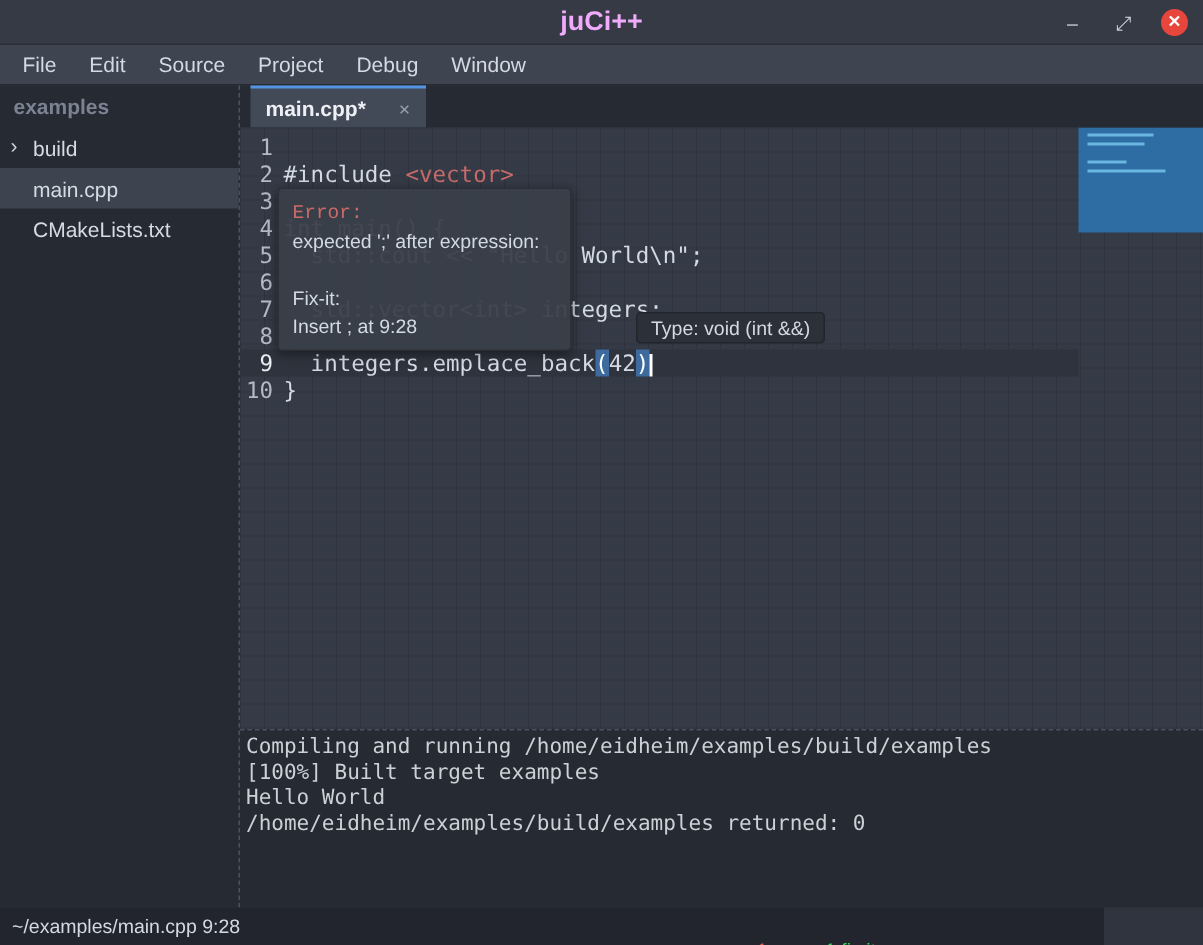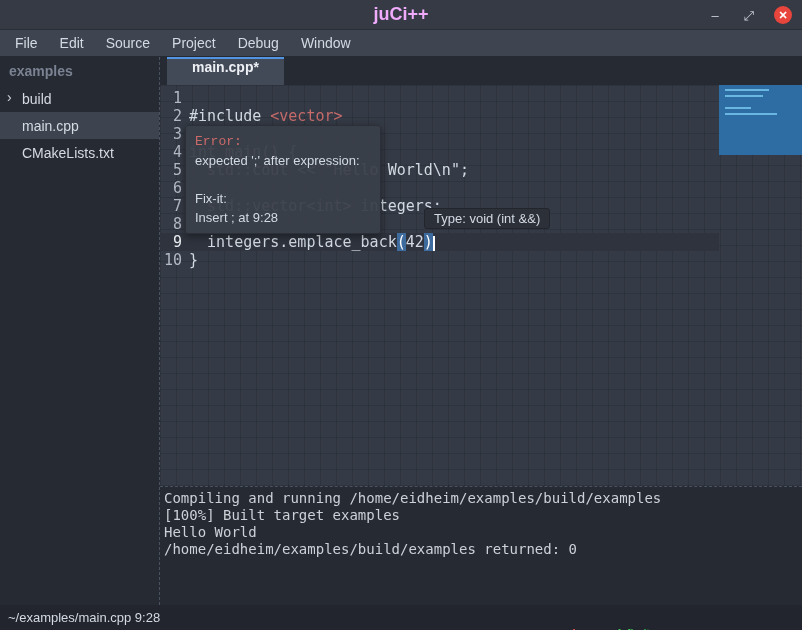--- a/index.html
+++ b/index.html
@@ -21,21 +21,21 @@
   
   .main{display:flex;height:548px;justify-content:flex-end;}
   .sidebar{width:160px;background:#262a33;border-right:1px dashed #4a5160;flex-shrink:0;}
   .sb-header{height:28px;display:flex;align-items:center;padding-left:9px;color:#7b8393;font-weight:600;font-size:14px;}
   .sb-item{height:27px;display:flex;align-items:center;padding-left:22px;color:#d5dbe2;font-size:14px;position:relative;}
   .sb-item .chev{position:absolute;left:7px;top:4px;color:#cfd4dc;font-size:14px;}
   .sb-item.selected{background:#3d4450;}
   .right-col{flex:1;display:flex;flex-direction:column;min-width:0;}
   
   .tabbar{height:28px;background:#262a33;display:flex;align-items:flex-end;}
-  .tab{margin-left:7px;height:28px;background:#434a57;border-top:2px solid #5294e2;display:flex;align-items:center;gap:22px;padding:0 25px;flex-direction:column;}
+  .tab{margin-left:7px;height:28px;background:#434a57;border-top:2px solid #5294e2;display:flex;align-items:center;gap:22px;padding:0 10px;}
   .tab .tab-label{color:#eceff3;font-weight:600;font-size:14px;}
   .tab .tab-close{color:#98a0ad;font-size:13px;}
   
   .editor{flex:1;position:relative;background:#353b46;overflow:hidden;
     background-image:linear-gradient(rgba(0,0,0,0.13) 1px, transparent 1px),linear-gradient(90deg, rgba(0,0,0,0.13) 1px, transparent 1px);
     background-size:16px 16px;}
   .rows{position:absolute;top:4px;left:0;width:559px;font-family:"DejaVu Sans Mono", monospace;font-size:15px;}
   .row{display:flex;height:18px;line-height:18px;}
   .row.current{background:#2e333d;}
   .num{width:25px;padding-right:3px;text-align:right;color:#b3bac6;flex-shrink:0;}
@@ -54,21 +54,21 @@
     padding:6px 9px;font-size:13px;line-height:19px;color:#d3dae3;box-shadow:0 2px 8px rgba(0,0,0,0.45);z-index:5;}
   .tt-diag .tt-title{color:#cc6a6a;font-family:Liberation Mono, monospace;}
   .tt-diag .tt-fixit-title{margin-top:19px;}
   .tt-type{position:absolute;left:264px;top:123px;background:#2c3039;border:1px solid #22252c;border-radius:3px;
     padding:2px 9px;font-size:13px;color:#d3dae3;z-index:6;white-space:nowrap;}
   
   .terminal{height:119px;background:#262a33;border-top:1px dashed #4a5160;padding:3px 0 0 4px;
     font-family:"DejaVu Sans Mono", monospace;font-size:14px;line-height:17px;color:#ccd1d8;}
   .term-line{white-space:pre;}
   
-  .statusbar{position:absolute;left:0;bottom:0;width:802px;height:25px;background:#22252e;display:flex;align-items:center;padding:0 8px;font-size:13px;text-align:center;}
+  .statusbar{position:absolute;left:0;bottom:0;width:736px;height:25px;background:#22252e;display:flex;align-items:center;padding:0 8px;font-size:13px;text-align:center;}
   .sb-right{position:absolute;right:152px;top:16px;height:25px;display:flex;align-items:center;}
   .err{color:#e0594f;}
   .fix{color:#3ad35b;}
 </style>
 </head>
 <body>
 
 <div class="titlebar">
   <span class="title">juCi++</span>
   <div class="win-controls">

